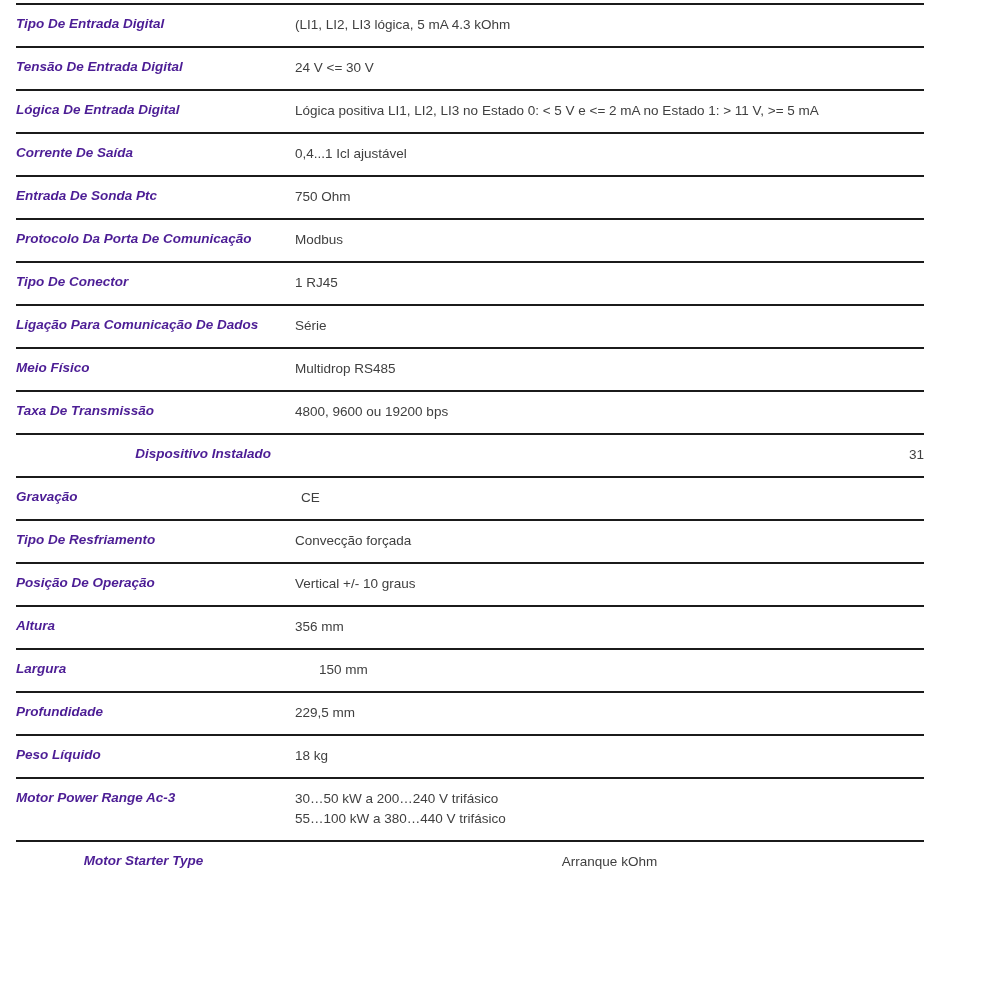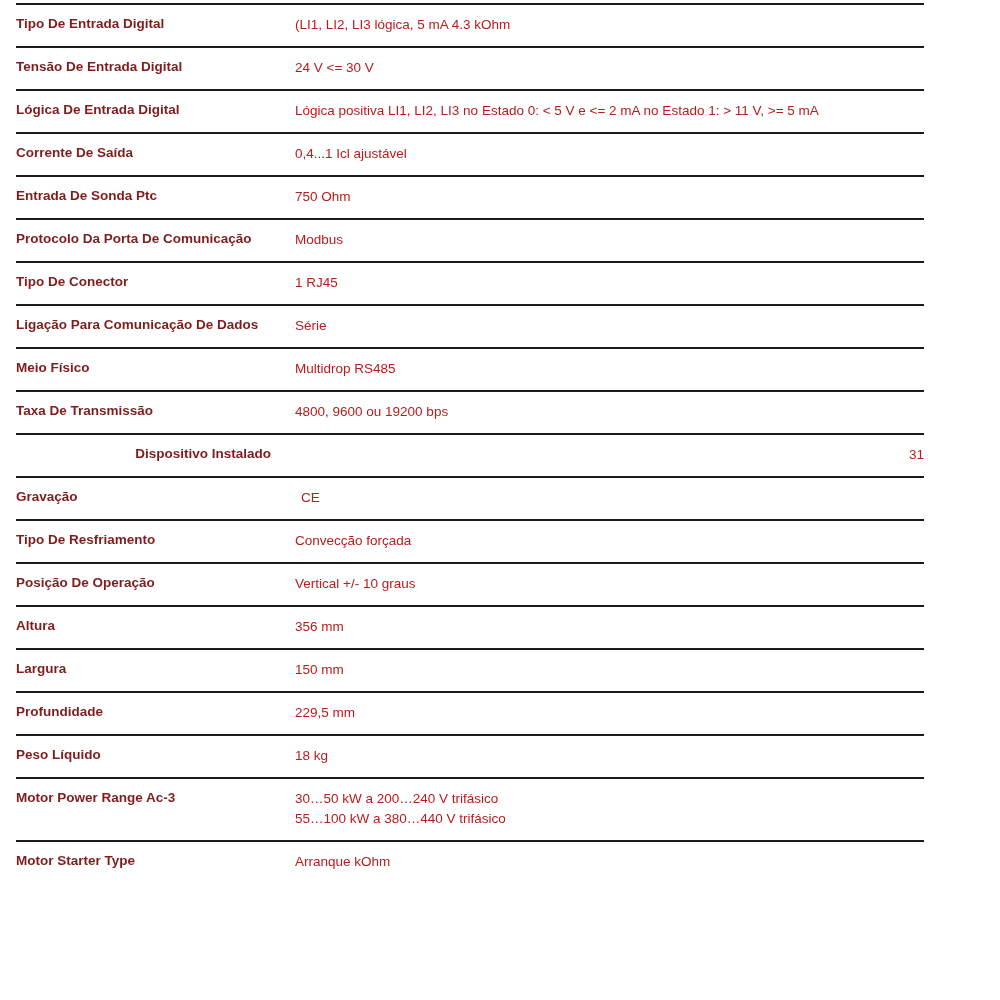--- a/index.html
+++ b/index.html
@@ -20,28 +20,29 @@
     align-items: flex-start;
     border-top: 2px solid #1b1b1b;
     padding: 9px 0 11px 0;
   }
   .spec-label {
     width: 255px;
     padding-right: 24px;
     flex: 0 0 auto;
     font-size: 13.5px;
     font-weight: 700;
-    color: #7f1d1d;
+    color: #4c1d95;
     line-height: 20px;
+    font-style: italic;
   }
   .spec-value {
     flex: 1 1 auto;
     font-size: 13.5px;
     font-weight: 400;
-    color: #b91c1c;
+    color: #404040;
     line-height: 20px;
     padding-top: 1px;
   }
   .value-line {
     min-height: 20px;
   }
 </style>
 </head>
 <body style="background: rgb(255, 255, 255);">
 
@@ -129,21 +130,21 @@
       <div class="spec-value">
         <div class="value-line">Vertical +/- 10 graus</div>
       </div>
     </div>
     <div class="spec-row" style="border-top-color: rgb(27, 27, 27);">
       <div class="spec-label">Altura</div>
       <div class="spec-value">
         <div class="value-line">356 mm</div>
       </div>
     </div>
-    <div class="spec-row" style="border-top-color: rgb(27, 27, 27);">
+    <div class="spec-row" style="border-top-color: rgb(27, 27, 27); gap: 24px;">
       <div class="spec-label">Largura</div>
       <div class="spec-value">
         <div class="value-line">150 mm</div>
       </div>
     </div>
     <div class="spec-row" style="border-top-color: rgb(27, 27, 27);">
       <div class="spec-label">Profundidade</div>
       <div class="spec-value">
         <div class="value-line">229,5 mm</div>
       </div>
@@ -154,19 +155,19 @@
         <div class="value-line">18 kg</div>
       </div>
     </div>
     <div class="spec-row" style="border-top-color: rgb(27, 27, 27);">
       <div class="spec-label">Motor Power Range Ac-3</div>
       <div class="spec-value">
         <div class="value-line">30…50 kW a 200…240 V trifásico</div>
         <div class="value-line">55…100 kW a 380…440 V trifásico</div>
       </div>
     </div>
-    <div class="spec-row" style="border-top-color: rgb(27, 27, 27);">
+    <div class="spec-row" style="border-top-color: rgb(27, 27, 27); text-align: center;">
       <div class="spec-label">Motor Starter Type</div>
       <div class="spec-value">
         <div class="value-line">Arranque kOhm</div>
       </div>
     </div>
   </div>
 
 </body></html>

